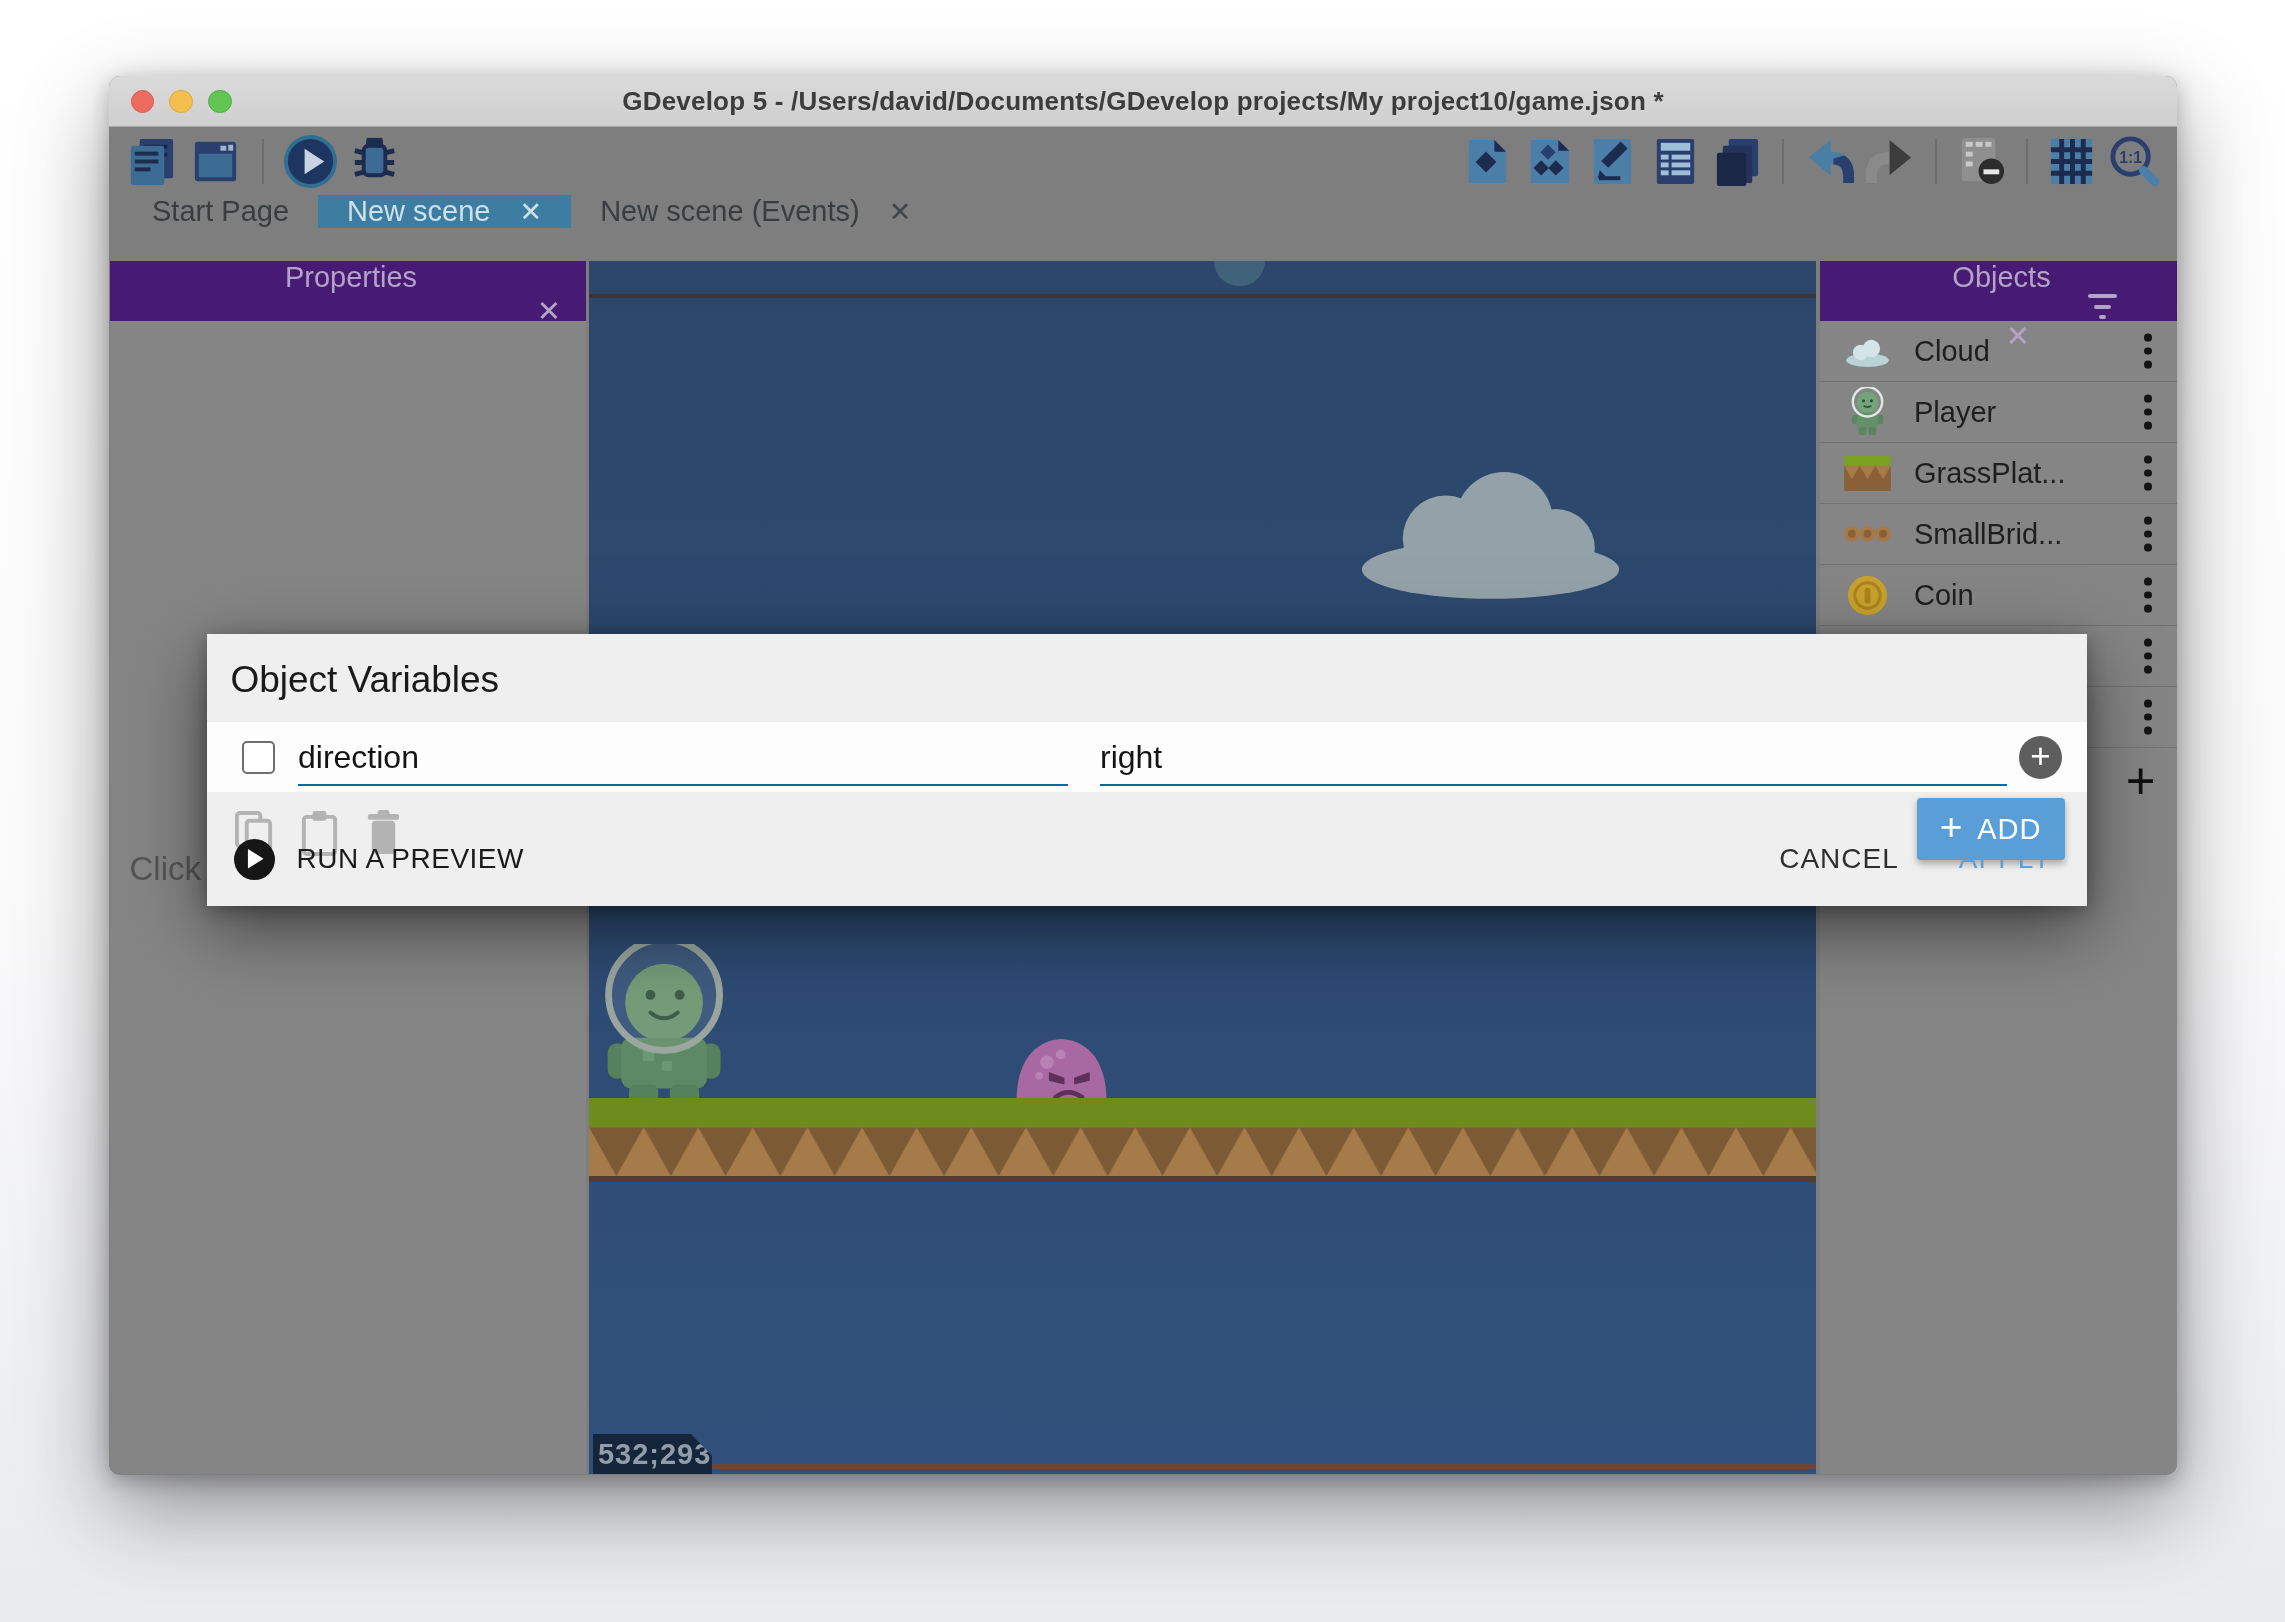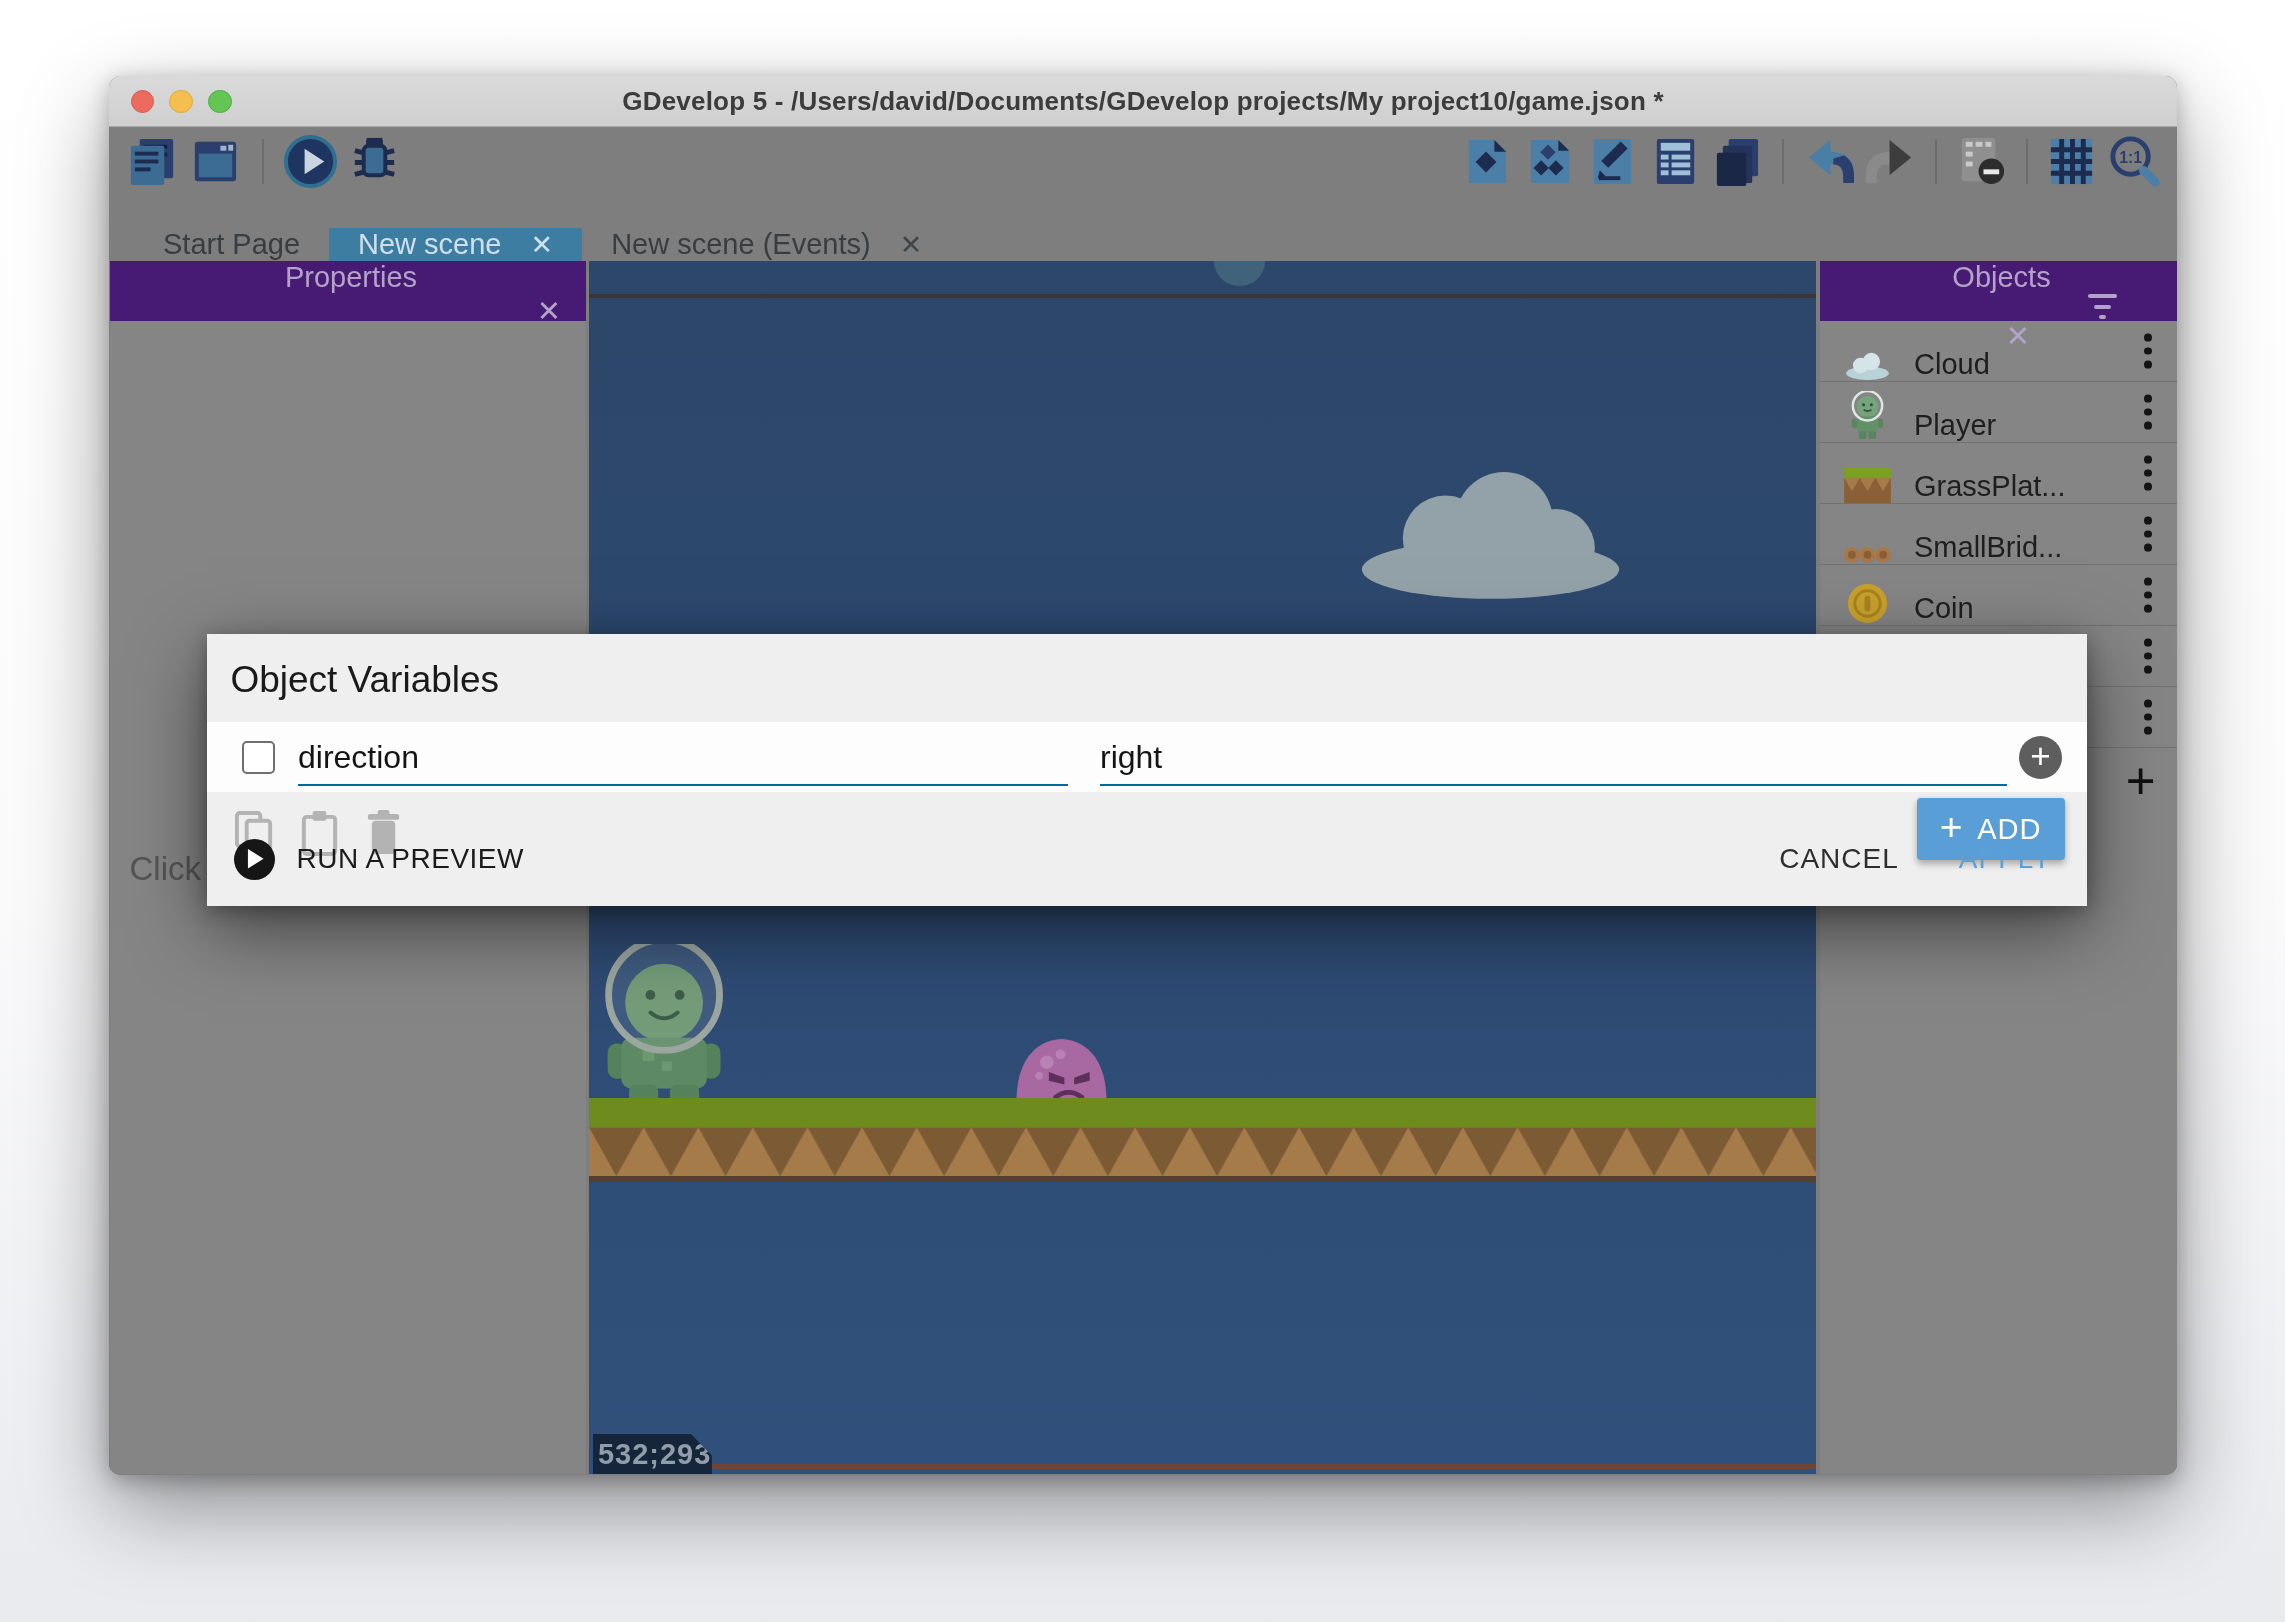--- a/index.html
+++ b/index.html
@@ -22,21 +22,21 @@
   .title { font-size:26px; color:#3c3c3c; font-weight:700; letter-spacing:0.2px; }
 
   
   .toolbar { height:68px; background:#7e7e7e; display:flex; align-items:center; padding:0 13.7px; }
   .tbtn { width:57px; height:57px; display:flex; align-items:center; justify-content:center; cursor:pointer; }
   .tsep { width:2px; height:45px; background:#6d6d6d; margin:0 9.8px; }
   .tb-left { display:flex; align-items:center; gap:7.8px; }
   .tb-right { margin-left:auto; display:flex; align-items:center; gap:5.9px; }
 
   
-  .tabbar { height:66px; background:#7e7e7e; display:flex; align-items:flex-end; padding-left:25px; }
+  .tabbar { height:66px; background:#7e7e7e; display:flex; align-items:flex-start; padding-left:14px; }
   .tab { display:flex; align-items:center; gap:29px; padding:0 29px; font-size:29px; color:#393d40; cursor:pointer; }
   .tab .x { font-size:27px; color:#41464a; }
   .tab.active { background:#3e7da2; color:#cfe0ea; }
   .tab.active .x { color:#cfe0ea; }
 
   
   .main { position:relative; height:1213px; background:#7e7e7e; }
 
   .panel-header { height:60px; background:#471a73; display:flex; align-items:center;
     padding:0 25px 0 31px; color:#b4a3c9; font-size:29px;flex-direction:column; }
@@ -52,21 +52,21 @@
     border-radius:0 0 25px 25px; }
   .badge { position:absolute; left:3.9px; bottom:0; width:119px; height:40px; background:#16263a;
     color:#929daa; font-size:29px; font-weight:700; display:flex; align-items:center; padding-left:5px;
     clip-path:polygon(0 0, 98px 0, 119px 21.5px, 119px 40px, 0 40px); letter-spacing:1px; }
   .redline { position:absolute; left:123px; bottom:4.9px; width:1104px; height:4.9px; background:#6d4435; }
 
   .objects { position:absolute; right:0; top:0; width:357px; height:1213px; background:#858585;
     display:flex; flex-direction:column; }
   .filter-icon { margin-left:auto; margin-right:35px; display:flex; flex-direction:column; gap:6.8px; align-items:center; cursor:pointer;}
   .filter-icon i { display:block; height:3.9px; background:#b4a3c9; border-radius:2px; }
-  .obj-row { height:61px; display:flex; align-items:flex-end; border-bottom:1px solid rgba(0,0,0,.15); position:relative; cursor:pointer; }
+  .obj-row { height:61px; display:flex; align-items:center; border-bottom:1px solid rgba(0,0,0,.15); position:relative; cursor:pointer; }
   .obj-ic { width:94px; display:flex; align-items:center; justify-content:center; }
   .obj-label { font-size:29px; color:#1e1e1e; }
   .dots { position:absolute; right:21.5px; top:50%; transform:translateY(-50%);
     display:flex; flex-direction:column; gap:5.9px; cursor:pointer; padding:3.9px;}
   .dots i { width:7.8px; height:7.8px; border-radius:50%; background:#141414; display:block; }
   .add-object { height:61px; position:relative; }
   .plus-glyph { position:absolute; right:21.5px; top:7.8px; font-size:51px; font-weight:400; color:#101010; line-height:1; cursor:pointer;}
   .search-bar { margin-top:auto; height:57px; background:#8b8b8b; border-top:1px solid rgba(0,0,0,.2);
     display:flex; align-items:center; padding:0 19.5px 0 27px; }
   .search-bar input { flex:1; border:none; outline:none; background:transparent; font-size:31px; color:#2c2c2c;

